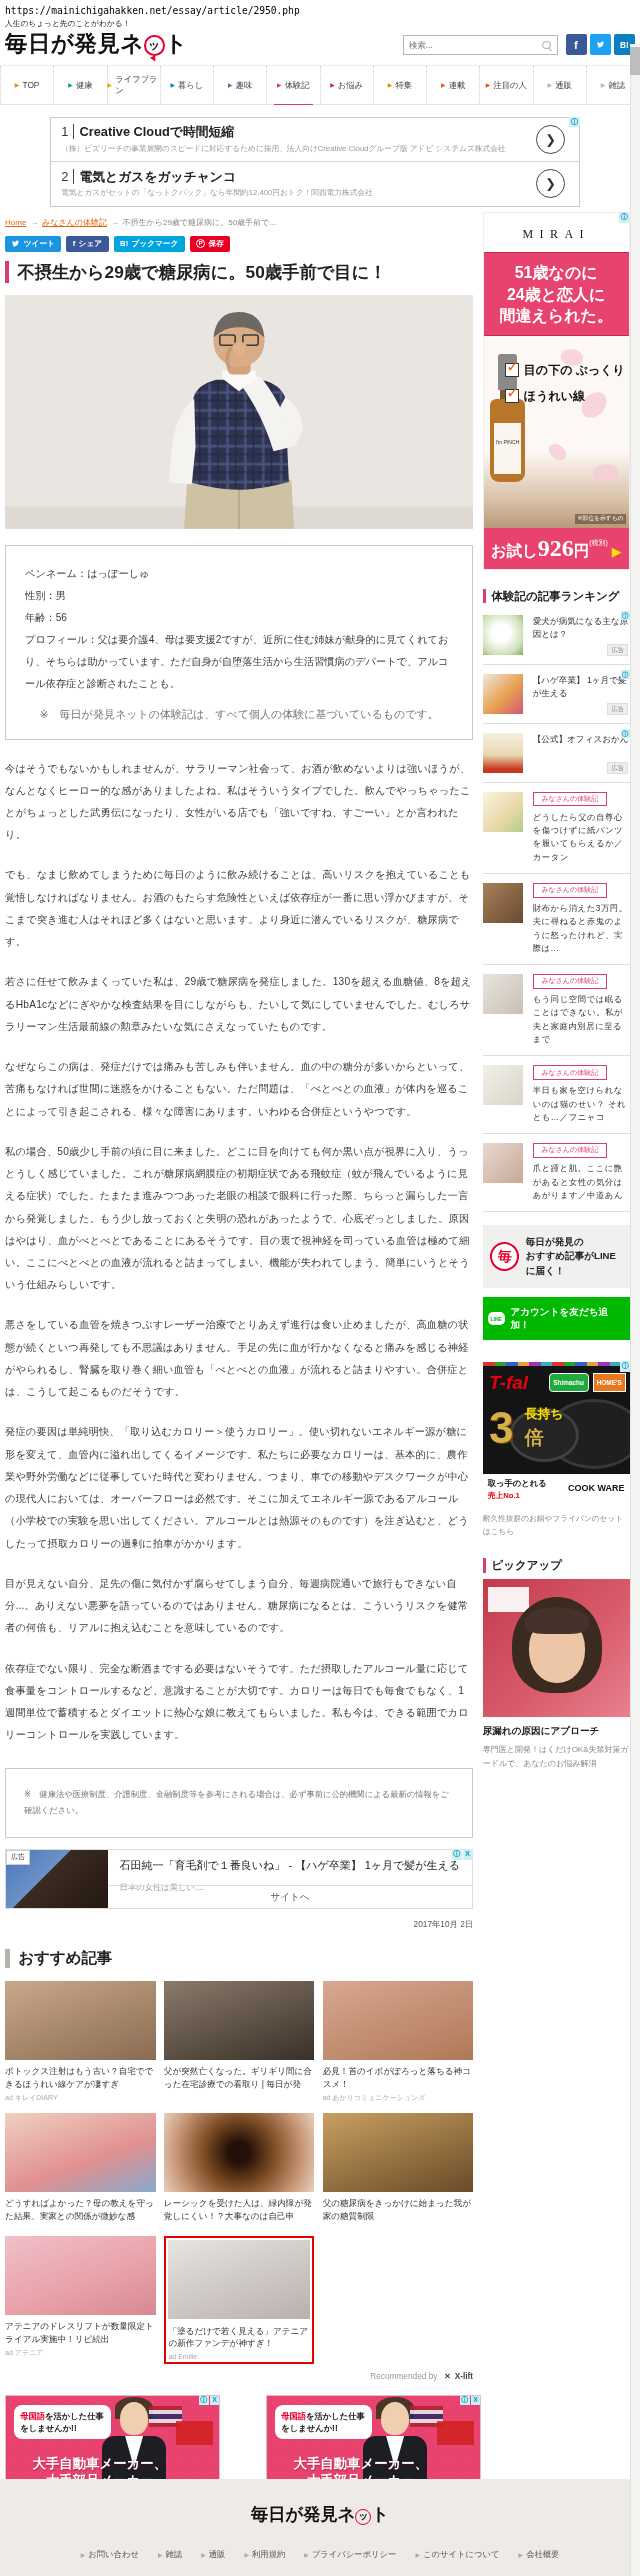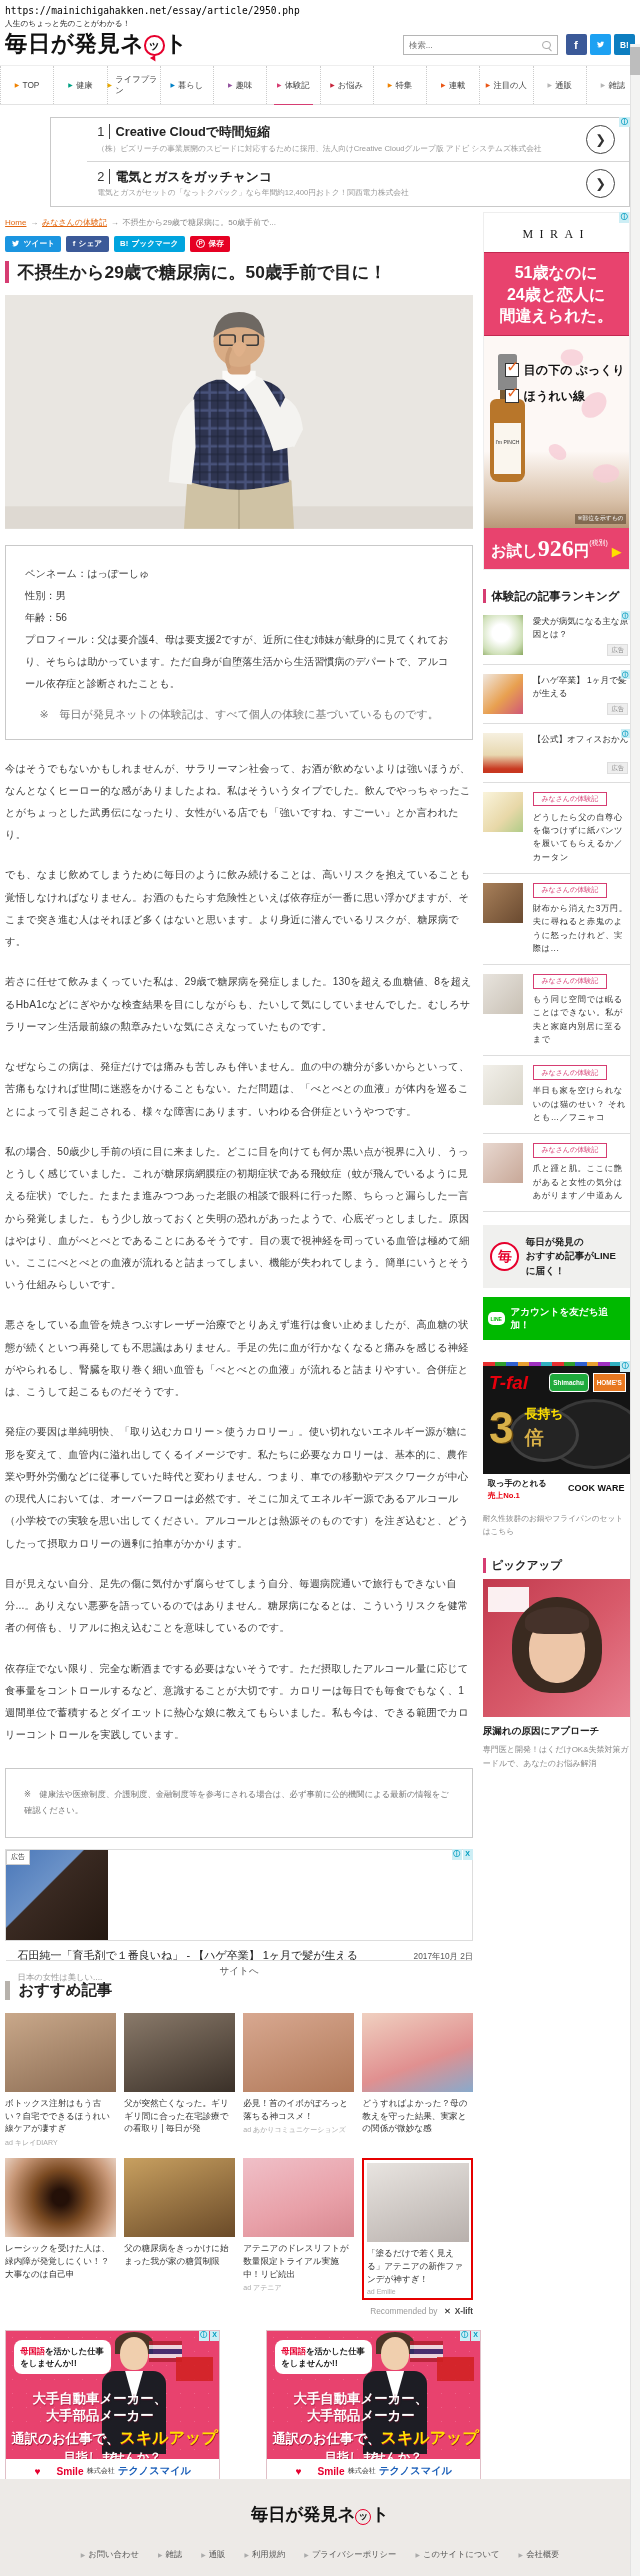--- a/index.html
+++ b/index.html
@@ -39,21 +39,21 @@
   .nav-item .arr { font-size:5.8px; }
   .nav-item:nth-child(1) .arr{color:#ef8200}.nav-item:nth-child(2) .arr{color:#00a184}
   .nav-item:nth-child(3) .arr{color:#e8a800}.nav-item:nth-child(4) .arr{color:#0080c6}
   .nav-item:nth-child(5) .arr{color:#9454a0}.nav-item:nth-child(6) .arr{color:#d63d72}
   .nav-item:nth-child(7) .arr{color:#c7243a}.nav-item:nth-child(8) .arr{color:#ef8200}
   .nav-item:nth-child(9) .arr{color:#ea5514}.nav-item:nth-child(10) .arr{color:#ea5514}
   .nav-item:nth-child(11) .arr{color:#b5b5b5}.nav-item:nth-child(12) .arr{color:#b5b5b5}
   .nav-item.active::after { content:""; position:absolute; left:12%; right:12%; bottom:-1.3px; height:1.9px; background:#d63d72; }
 
   
-  .top-ads { position:relative; width:580px; margin:11.5px 0 5.1px 50px; border:0.6px solid #c9c9c9; background:#fff;padding-left:36px; }
+  .top-ads { position:relative; width:530px; margin:11.5px 0 5.1px 50px; border:0.6px solid #c9c9c9; background:#fff; }
   .ta-row { position:relative; padding:6.4px 58px 7.7px 10.2px; }
   .ta-row + .ta-row { border-top:0.6px solid #d5d5d5; }
   .ta-line1 { font-size:12.8px; color:#222; font-weight:bold; }
   .ta-num { font-weight:normal; color:#333; margin-right:5.1px; padding-right:5.1px; border-right:1.3px solid #444; }
   .ta-desc { font-size:7.7px; color:#999; margin-top:2.6px; }
   .ta-arrow { position:absolute; right:14px; top:50%; margin-top:-14.7px; width:29px; height:29px; border:1px solid #444;
     border-radius:50%; display:flex; align-items:center; justify-content:center; font-size:12.8px; color:#333; }
   .adinfo { position:absolute; right:-0.6px; top:-0.6px; width:10.2px; height:10.2px; background:#cdeef5; color:#009bbf;
     font-size:7px; line-height:10.2px; text-align:center; font-weight:bold; }
   .adx { position:absolute; right:-0.6px; top:-0.6px; display:flex; gap:0.6px; }
@@ -85,35 +85,35 @@
   .profile-box { border:0.6px solid #c9c9c9; margin:16.6px 0 3.8px; padding:16.6px 19px 14px; font-size:10.2px; line-height:2.15; color:#3a3a3a; }
   .profile-note { font-size:11px; color:#777; margin-top:10.2px; line-height:1.8;text-align:center; }
 
   .body-p { font-size:10.2px; line-height:2.18; margin:18px 0; color:#3a3a3a; letter-spacing:0.2px; }
 
   
   .notes-box { border:0.6px solid #c9c9c9; padding:14px 18px; margin:22px 0 11.5px; }
   .note-line { font-size:8.3px; color:#777; line-height:1.9; margin:3.8px 0; }
 
   
-  .hair-ad { position:relative; border:0.6px solid #ddd; display:flex; height:92px; margin:5.1px 0 3.8px;flex-direction:column; }
+  .hair-ad { position:relative; border:0.6px solid #ddd; display:flex; height:60px; margin:5.1px 0 3.8px; }
   .ha-img { width:102px; height:100%; position:relative; flex:none;
     background:linear-gradient(135deg,#4a77b8 0%,#6b92c8 40%,#3a2a22 41%,#241811 100%); }
   .ha-badge { position:absolute; left:0; top:0; background:#fff; color:#333; font-size:7px; padding:1.3px 3.8px; border:0.6px solid #ccc; }
   .ha-body { flex:1; padding:7.7px 11.5px 0; position:relative; }
   .ha-title { font-size:11px; color:#222; }
   .ha-desc { font-size:8.3px; color:#999; margin-top:9px; }
   .ha-btn { position:absolute; left:0; right:0; bottom:0; border-top:0.6px solid #ddd; text-align:center; padding:4.5px 0; font-size:9.6px; color:#555; cursor:pointer; }
   .article-date { text-align:right; font-size:8.3px; color:#555; margin:10.2px 0 19px; }
 
   
   .sec-head { font-size:15.4px; font-weight:bold; color:#222; border-left:5.1px solid #b7b2ac; padding-left:8.3px; margin:18px 0 12.8px; line-height:1.2; }
 
   
-  .cards { display:grid; grid-template-columns:repeat(4,1fr); gap:10.2px 8.3px; }
+  .cards { display:grid; grid-template-columns:repeat(3,1fr); gap:10.2px 8.3px; }
   .card { cursor:pointer; }
   .card .thumb { height:79px; }
   .card .ct { font-size:8.6px; line-height:1.5; margin-top:5.1px; color:#333; }
   .card .src { font-size:7px; color:#aaa; margin-top:2.6px; }
   .card.hl { border:2.6px solid #e60000; padding:2.6px; }
   .th1{background:linear-gradient(160deg,#c9a88a,#8a6b52)} .th2{background:linear-gradient(160deg,#8a7a6a,#3a3028)}
   .th3{background:linear-gradient(160deg,#d8a890,#b07858)} .th4{background:linear-gradient(160deg,#f0d0c0,#e09090 60%,#88aacc)}
   .th5{background:radial-gradient(circle at 50% 50%,#241008 12%,#7a4a22 40%,#c89878 75%,#e8d0c0)}
   .th6{background:linear-gradient(160deg,#c8a060,#6a4a28)} .th7{background:linear-gradient(160deg,#f0c0c8,#e8a0a8 60%,#d88890)}
   .th8{background:linear-gradient(160deg,#e8e4e0,#b8b0ac)}

